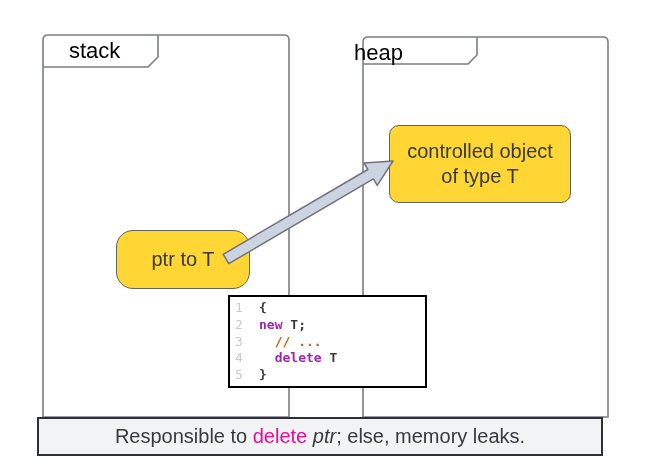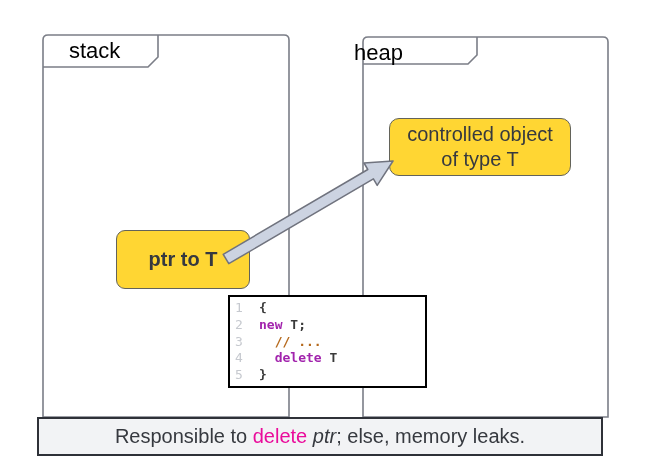--- a/index.html
+++ b/index.html
@@ -15,22 +15,22 @@
     line-height:29px;padding-left:10px;
   }
   #stack-label{left:59px;top:36px;width:105px;}
   #heap-label{left:344px;top:38px;width:105px;}
   .note-box{
     position:absolute;z-index:3;box-sizing:border-box;
     background:var(--box-fill);border:1.5px solid var(--box-border);
     display:flex;align-items:center;justify-content:center;text-align:center;
     color:#36393f;font-size:20px;line-height:1.25;
   }
-  #ptr-box{left:116px;top:230px;width:134px;height:59px;border-radius:9px;font-weight:bold;}
-  #controlled-box{left:389px;top:118px;width:182px;height:58px;border-radius:10px;padding:0 8px;}
+  #ptr-box{left:116px;top:230px;width:134px;height:59px;border-radius:17px;}
+  #controlled-box{left:389px;top:125px;width:182px;height:78px;border-radius:10px;padding:0 8px;}
   #code-box{
     position:absolute;z-index:4;box-sizing:border-box;
     left:228px;top:295px;width:199px;height:93px;
     background:#ffffff;border:2px solid #000000;
     font-family:"DejaVu Sans Mono", monospace;font-size:13px;font-weight:bold;
     padding:3px 0 0 5px;
   }
   .code-line{display:flex;white-space:pre;line-height:16.8px;}
   .ln{
     color:var(--line-number);width:14px;text-align:left;margin-right:10px;

